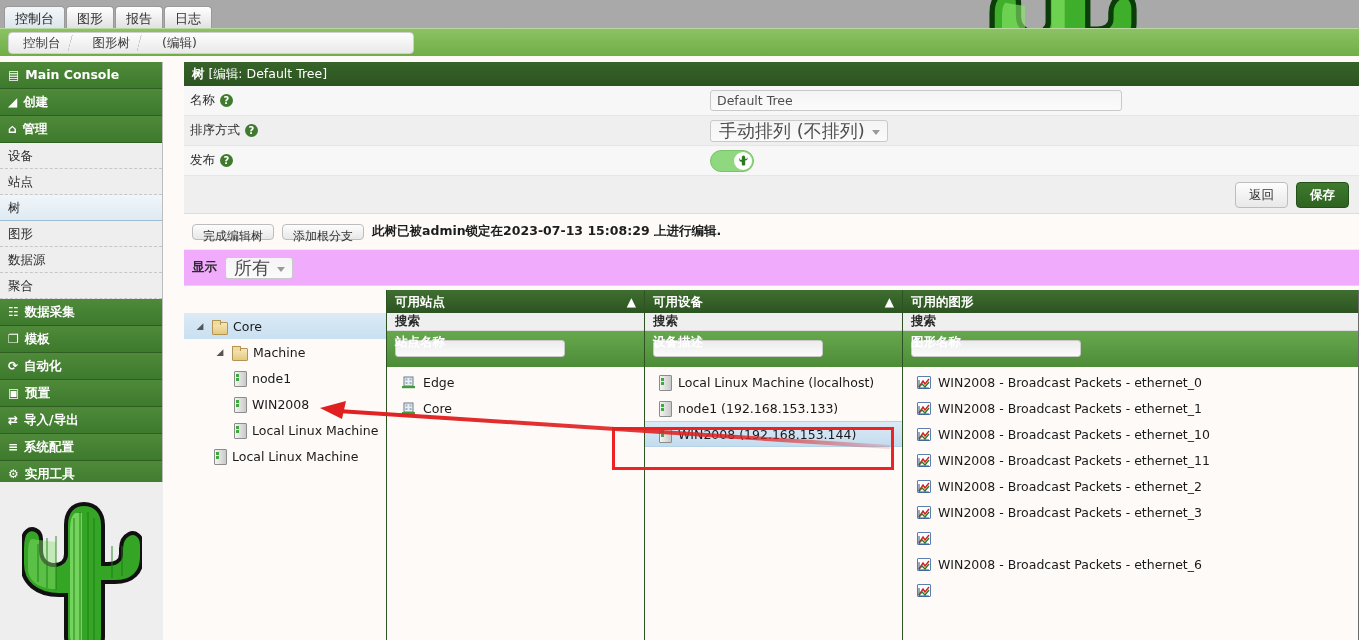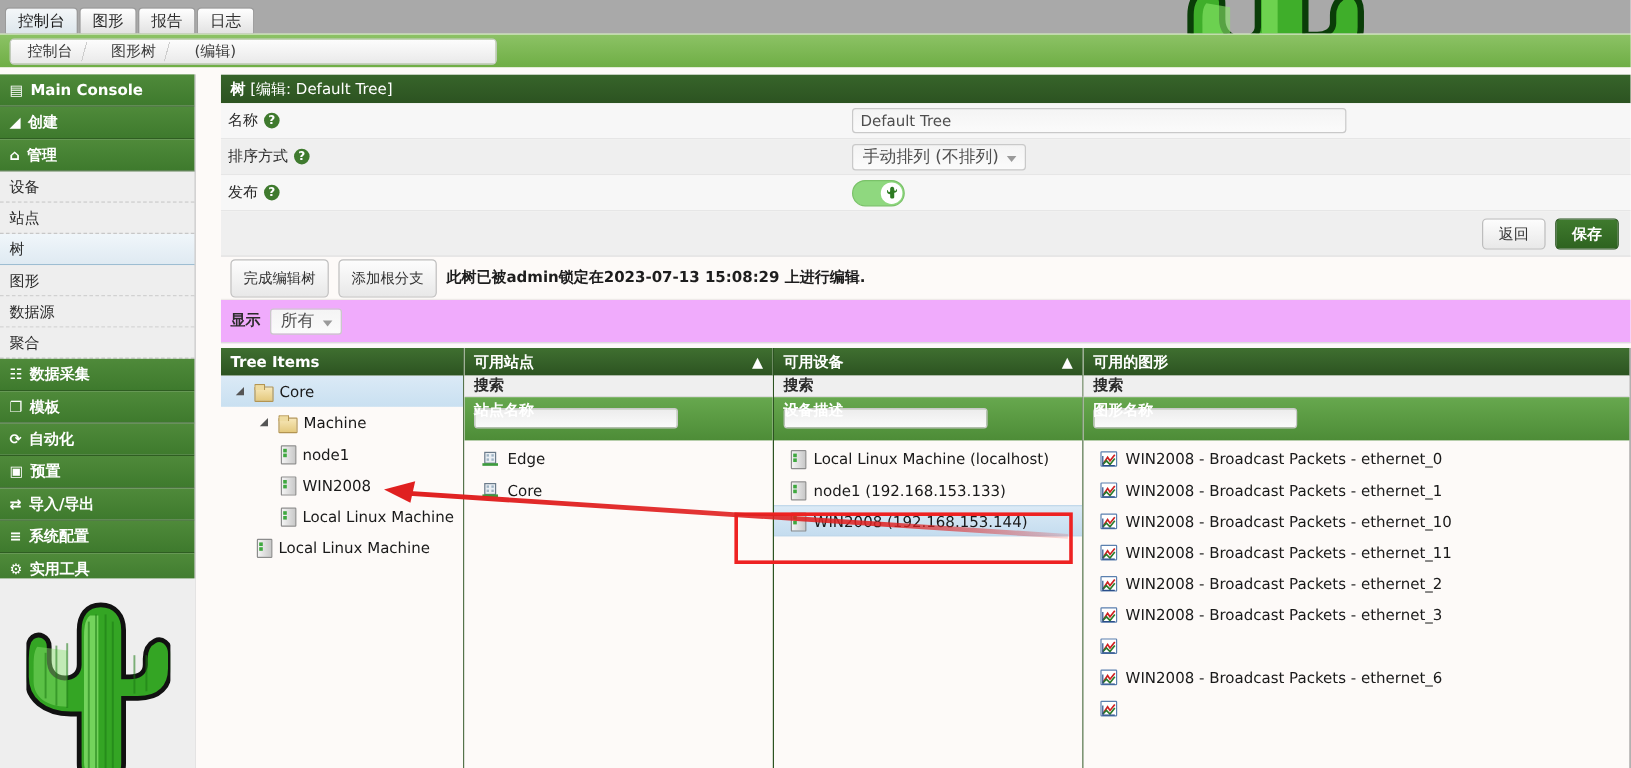--- a/index.html
+++ b/index.html
@@ -130,21 +130,21 @@
   }
   .txt-input {
     width: 412px; height: 21px; border: 1px solid #c9c9c9; border-radius: 3px;
     background: linear-gradient(#f4f4f4, #fbfbfb);
     font-size: 12.5px; color: #4e4e4e; padding: 0 6px;
     font-family: "DejaVu Sans", "Liberation Sans", sans-serif;
   }
   .sel-box {
     height: 22px; border: 1px solid #c9c9c9; border-radius: 3px;
     background: linear-gradient(#f4f4f4, #fbfbfb);
-    font-size: 14px; color: #4e4e4e; padding: 0 22px 0 8px;
+    font-size: 18px; color: #4e4e4e; padding: 0 22px 0 8px;
     display: inline-flex; align-items: center; position: relative; cursor: pointer;
   }
   .sel-box .ar {
     position: absolute; right: 7px; top: 9px;
     width: 0; height: 0; border-left: 4px solid transparent;
     border-right: 4px solid transparent; border-top: 5px solid #9a9a9a;
   }
   .toggle {
     width: 44px; height: 22px; border-radius: 11px;
     background: #8fd87f; position: relative; cursor: pointer;
@@ -171,21 +171,21 @@
   }
   .btn.primary {
     background: linear-gradient(#3f7a2e, #2e6320);
     border: 1px solid #24501a; color: #ffffff; font-weight: bold;
   }
 
   .tool-bar {
     height: 36px; background: #fdfaf8; display: flex; align-items: center;
     padding: 0 8px; gap: 8px; border-bottom: 1px solid #eeeae8;
   }
-  .btn.sm { height: 32px; line-height: 22px; font-size: 12px; padding: 0 10px; }
+  .btn.sm { height: 16px; line-height: 22px; font-size: 12px; padding: 0 10px; }
   .lock-note { font-size: 12.5px; font-weight: bold; color: #1d1d1d; }
 
   .show-bar {
     height: 36px; background: #f0abfc; display: flex; align-items: center;
     padding: 0 8px; gap: 8px; border-bottom: 1px solid #dcdcdc;
   }
   .show-bar .lbl { font-size: 12.5px; color: #2b2b2b; font-weight: bold; }
 
   
   .panels {
@@ -437,23 +437,20 @@
       <span class="lbl">显示</span>
       <div class="sel-box">
         <span>所有</span>
         <span class="ar"></span>
       </div>
     </div>
 
     <div class="panels">
 
       <div class="pane tree">
-        <div class="pane-head">
-          <span>Tree Items</span>
-        </div>
         <div class="pane-body">
           <div class="tree-row sel" style="padding-left:10px">
             <span class="tw">◢</span>
             <span class="ico-folder"></span>
             <span>Core</span>
           </div>
           <div class="tree-row" style="padding-left:30px">
             <span class="tw">◢</span>
             <span class="ico-folder"></span>
             <span>Machine</span>

